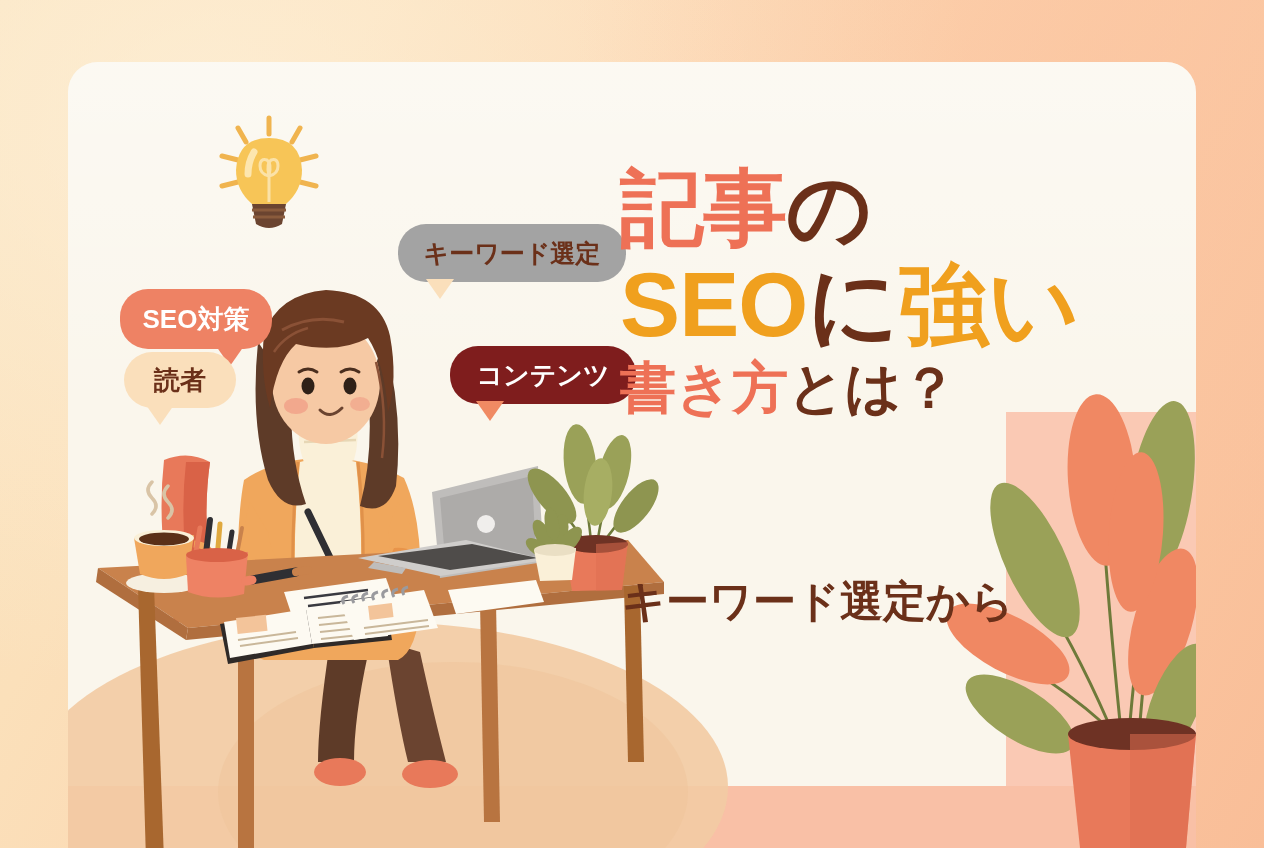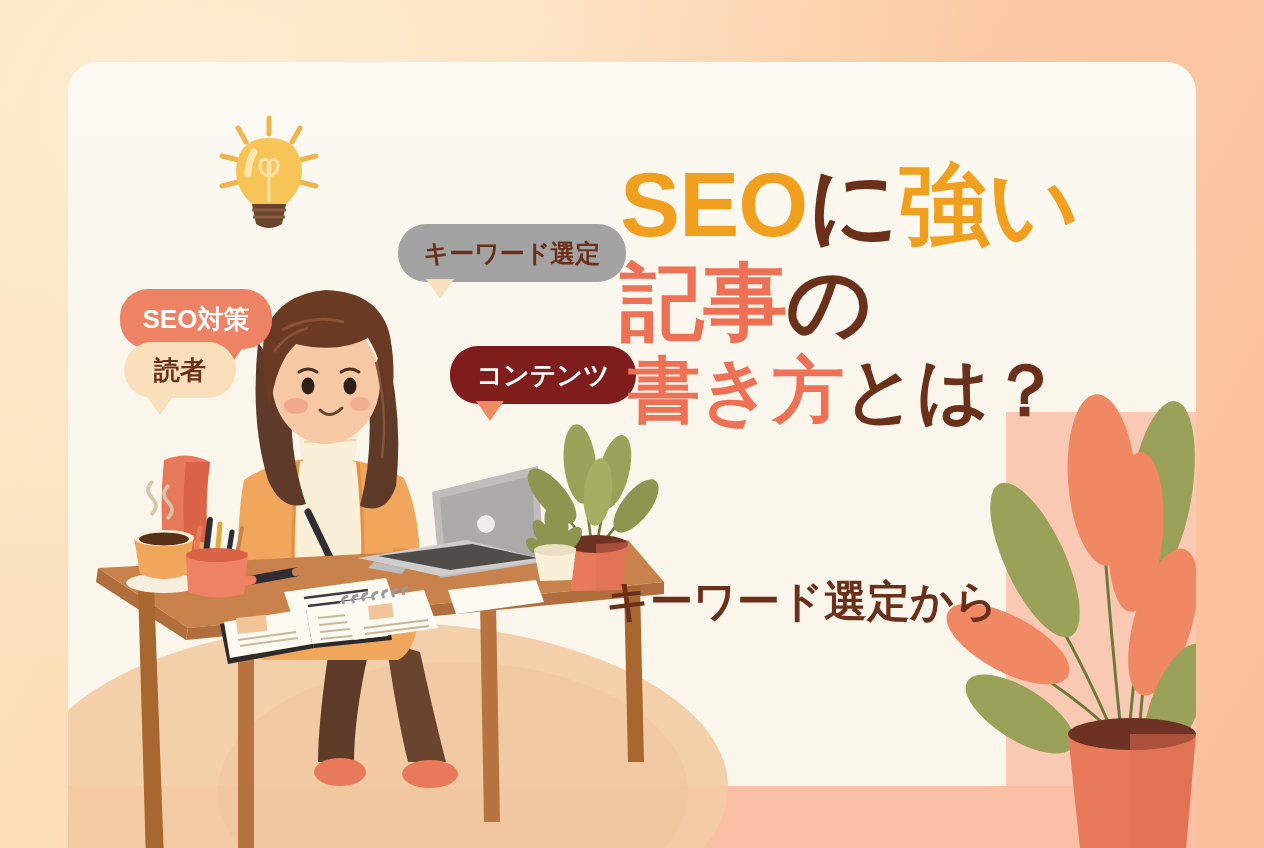--- a/index.html
+++ b/index.html
@@ -112,21 +112,21 @@
   }
   .title-line {
     font-weight: 700;
     letter-spacing: -0.01em;
     line-height: 1.0;
     margin: 0 0 10px 0;
     white-space: nowrap;
   }
   .tl1 { font-size: 90px; }
   .tl2 { font-size: 84px; margin-top: 6px; }
-  .tl3 { font-size: 72px; margin-top: 6px; margin-left: 8px; }
+  .tl3 { font-size: 56px; margin-top: 6px; }
   .c-orange { color: #F0A01E; }
   .c-brown  { color: #6B3019; }
   .c-coral  { color: #EE7156; }
 
   .subtitle-block {
     position: absolute;
     left: 622px;
     top: 572px;
     width: 540px;
     color: #6B3019;
@@ -167,21 +167,21 @@
   .b-kw {
     left: 330px; top: 162px;
     width: 228px; height: 58px;
     background: #a3a3a3;
     color: #6B3019;
     font-size: 25px;
   }
   .b-kw .tail { left: 28px; border-top: 20px solid #FADFBB; }
 
   .b-reader {
-    left: 56px; top: 280px;
+    left: 56px; top: 290px;
     width: 112px; height: 56px;
     background: #FADFBB;
     color: #6B3019;
     font-size: 26px;
   }
   .b-reader .tail { left: 22px; border-top: 20px solid #FADFBB; }
 
   .b-content {
     left: 382px; top: 284px;
     width: 186px; height: 58px;
@@ -449,29 +449,29 @@
       <span>読者</span>
       <span class="tail"></span>
     </div>
 
     <div class="bubble b-content">
       <span>コンテンツ</span>
       <span class="tail"></span>
     </div>
 
     <div class="title-block" style="left:552px; top:98px;">
+      <div class="title-line tl2">
+        <span class="c-coral">記事</span><span class="c-brown">の</span>
+      </div>
       <div class="title-line tl1">
         <span class="c-orange">SEO</span><span class="c-brown">に</span><span class="c-orange">強い</span>
-      </div>
-      <div class="title-line tl2">
-        <span class="c-coral">記事</span><span class="c-brown">の</span>
       </div>
       <div class="title-line tl3">
         <span class="c-coral">書き方</span><span class="c-brown">とは？</span>
       </div>
     </div>
 
-    <div class="subtitle-block" style="left:538px; top:510px;">
+    <div class="subtitle-block" style="left:554px; top:510px;">
       <span class="sub-line">キーワード選定から</span>
     </div>
 
   </div>
 </div>
 
 </body></html>

